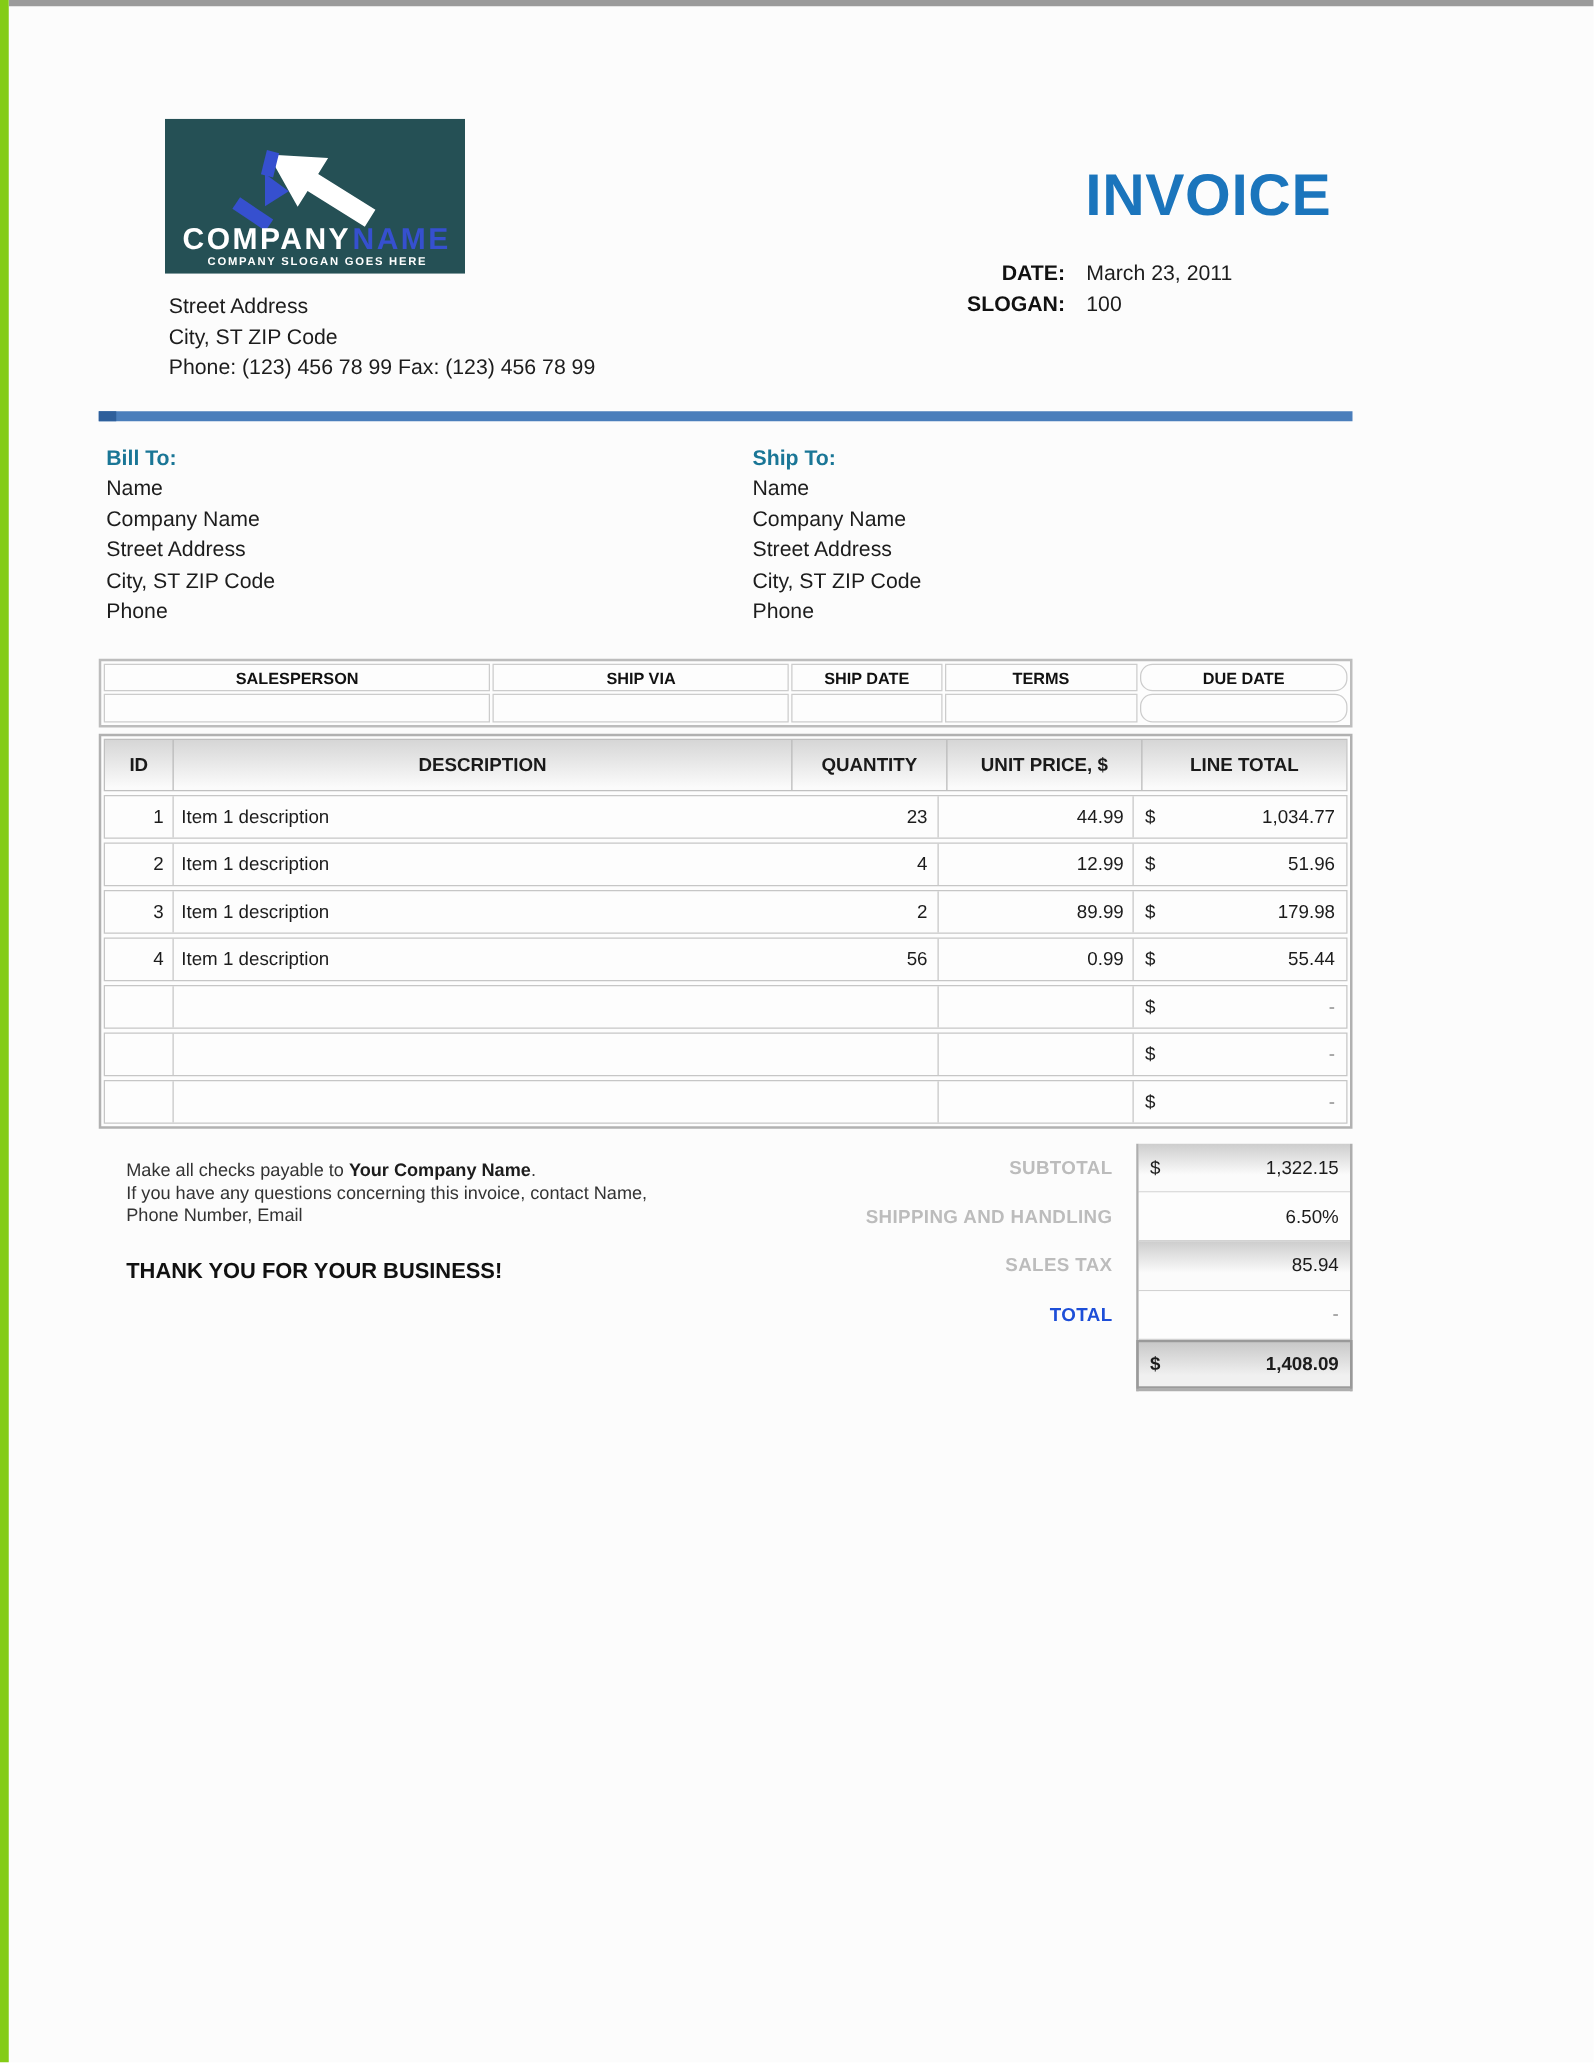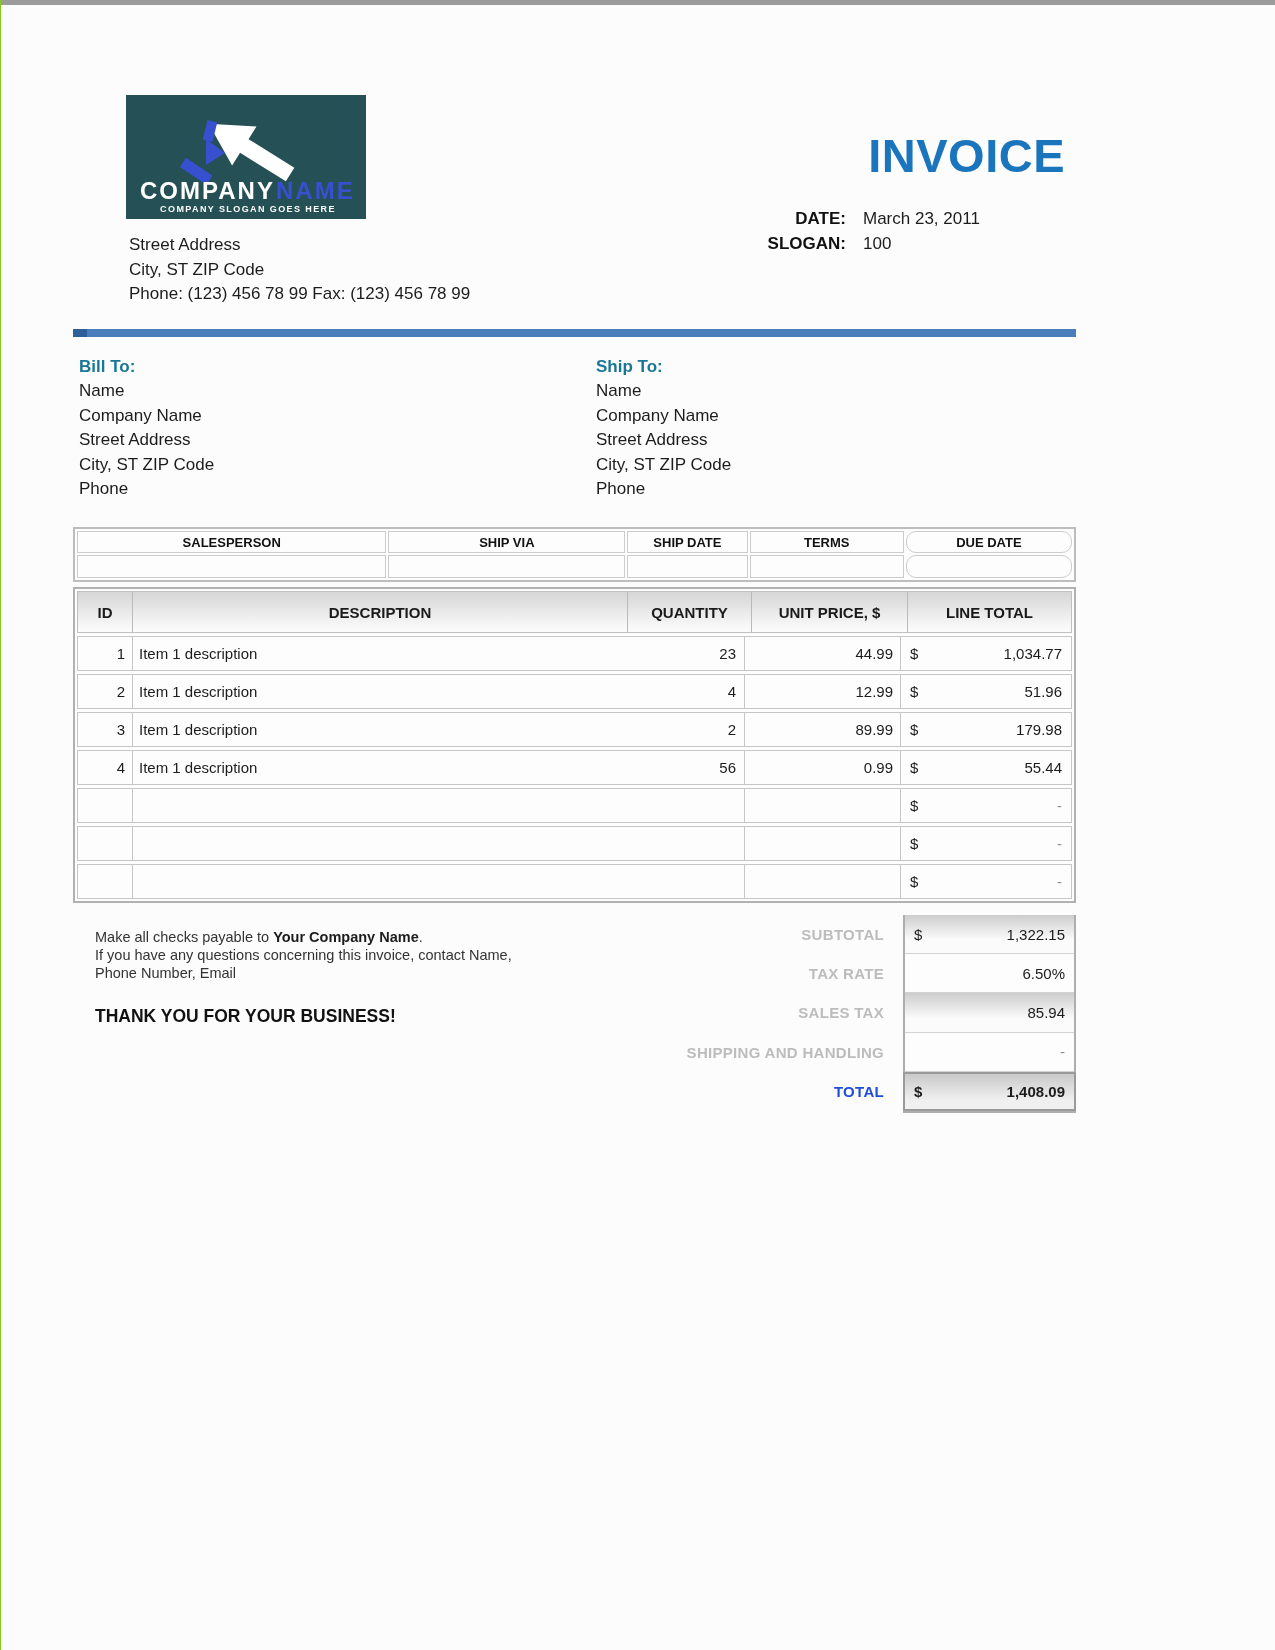--- a/index.html
+++ b/index.html
@@ -1,18 +1,18 @@
 <!DOCTYPE html>
 <html><head>
 <meta charset="utf-8">
 <style>
   html,body{margin:0;padding:0;background:#ffffff;}
   body{font-family:"Liberation Sans","DejaVu Sans",sans-serif;color:#1c1c1c;}
   .page{position:relative;width:1275px;height:1650px;background:#fcfcfc;overflow:hidden;
-        border-left:1px solid #84cc16;box-sizing:border-box;}
+        border-left:7px solid #84cc16;box-sizing:border-box;}
   .top-band{position:absolute;left:0;top:0;width:100%;height:5px;background:#9b9b9b;}
 
   
   .logo{position:absolute;left:125px;top:95px;width:240px;height:124px;}
   .logo svg{display:block;}
 
   
   .addr{position:absolute;left:128px;top:233px;font-size:17px;line-height:24.5px;color:#1c1c1c;}
 
   
@@ -247,23 +247,22 @@
       <div class="cell c-price"></div>
       <div class="cell c-total">
         <span>$</span>
         <span class="dash">-</span>
       </div>
     </div>
   </div>
 
   <div class="totals-labels">
     <div class="t-label">SUBTOTAL</div>
-    <div class="t-label">TAX RATE</div>
+    <div class="t-label">SHIPPING AND HANDLING</div>
     <div class="t-label">SALES TAX</div>
-    <div class="t-label">SHIPPING AND HANDLING</div>
     <div class="t-label black">TOTAL</div>
   </div>
 
   <div class="totals-values">
     <div class="tv grad">
       <span>$</span>
       <span>1,322.15</span>
     </div>
     <div class="tv plain">
       <span class="right">6.50%</span>

